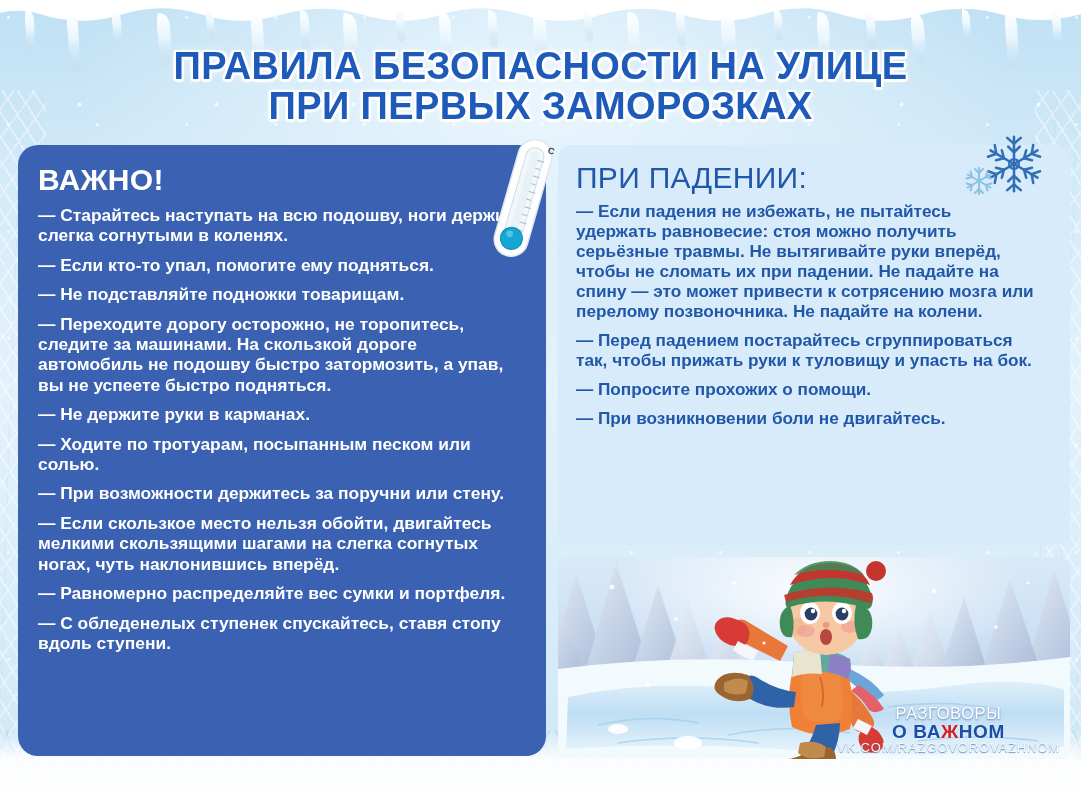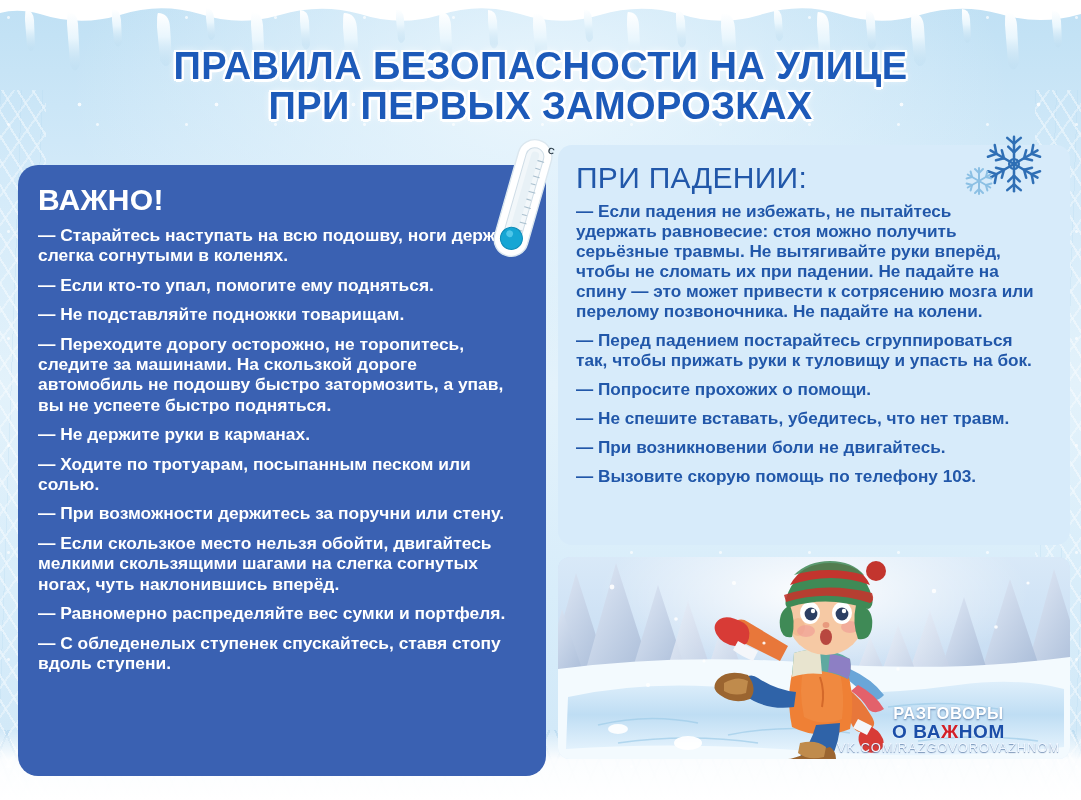--- a/index.html
+++ b/index.html
@@ -49,21 +49,21 @@
     transform:scaleX(1.0);
     text-shadow:
       -2px -2px 0 #fff, 2px -2px 0 #fff, -2px 2px 0 #fff, 2px 2px 0 #fff,
       0 -2.5px 0 #fff, 0 2.5px 0 #fff, -2.5px 0 0 #fff, 2.5px 0 0 #fff,
       0 0 9px rgba(255,255,255,.95);
     white-space:nowrap;
   }
 
   
   .left-panel{position:absolute;left:18px;top:145px;width:528px;height:611px;
-    background:#3a61b2;border-radius:20px;padding:18px 20px 14px 20px;box-sizing:border-box;z-index:4;margin-top:20px;}
+    background:#3a61b2;border-radius:20px;padding:18px 20px 14px 20px;box-sizing:border-box;z-index:4;}
   .left-panel h2{margin:0 0 8px 0;color:#fff;font-size:30px;font-weight:bold;letter-spacing:.3px;}
   .left-panel p{margin:0 0 9px 0;color:#fff;font-size:17.4px;line-height:20.4px;font-weight:bold;}
 
   .right-panel{position:absolute;left:558px;top:145px;width:512px;height:400px;
     background:#d7ebfa;border-radius:14px;padding:16px 18px 10px 18px;box-sizing:border-box;z-index:4;}
   .right-panel h2{margin:0 0 6px 0;color:#2157a9;font-size:30px;font-weight:normal;letter-spacing:.3px;}
   .right-panel p{margin:0 16px 9px 0;color:#2157a9;font-size:17.2px;line-height:20px;font-weight:bold;}
 
   
   .thermo{position:absolute;left:497px;top:136px;width:52px;height:124px;z-index:7;
@@ -74,21 +74,21 @@
   .flake-small{position:absolute;left:963px;top:165px;width:32px;height:32px;z-index:6;}
 
   
   .illus{position:absolute;left:558px;top:557px;width:512px;height:202px;border-radius:12px;
     overflow:hidden;z-index:5;
     background:linear-gradient(180deg,#cfe3f6 0%,#b9d4ef 36%,#cfe6f8 62%,#e8f4fd 100%);}
   .illus svg{display:block;width:100%;height:100%;}
 
   .logo{position:absolute;right:10px;bottom:6px;z-index:9;text-align:center;
     font-family:"Liberation Sans Narrow","Liberation Sans",sans-serif;}
-  .logo .l1{font-size:16.5px;font-weight:bold;color:#ffffff;letter-spacing:.6px;line-height:17px;
+  .logo .l1{font-size:16.5px;font-weight:normal;color:#ffffff;letter-spacing:.6px;line-height:17px;
     text-shadow:0 1px 2px rgba(20,60,120,.6);text-align:center;}
   .logo .l2{font-size:19px;font-weight:bold;letter-spacing:.6px;line-height:20px;color:#1b4ea8;
     text-shadow:0 1px 2px rgba(255,255,255,.5);}
   .logo .l2 .red{color:#d32027;}
   .logo .l3{font-size:13px;letter-spacing:.85px;color:#eef6ff;line-height:11px;
     text-shadow:0 1px 1px rgba(20,60,120,.55);}
 </style>
 </head>
 <body>
 
@@ -176,23 +176,21 @@
       <circle cx="23" cy="100" r="3.4" fill="#63d2f0" opacity=".75"></circle>
       <text x="37" y="12" font-family="Liberation Sans, sans-serif" font-size="9" font-weight="bold" fill="#2b3c49">C</text>
     </svg>
   </div>
 
   <div class="right-panel">
     <h2>ПРИ ПАДЕНИИ:</h2>
     <p>— Если падения не избежать, не пытайтесь удержать равновесие: стоя можно получить серьёзные травмы. Не вытягивайте руки вперёд, чтобы не сломать их при падении. Не падайте на спину — это может привести к сотрясению мозга или перелому позвоночника. Не падайте на колени.</p>
     <p>— Перед падением постарайтесь сгруппироваться так, чтобы прижать руки к туловищу и упасть на бок.</p>
     <p>— Попросите прохожих о помощи.</p>
-    <p>— Не спешите вставать, убедитесь, что нет травм.</p>
     <p>— При возникновении боли не двигайтесь.</p>
-    <p>— Вызовите скорую помощь по телефону 103.</p>
   </div>
 
   <div class="flake-big">
     <svg viewBox="0 0 64 64">
       <g stroke="#2f6fb5" stroke-width="2.6" stroke-linecap="round" fill="none">
         <g id="fb">
           <line x1="32" y1="32" x2="32" y2="4"></line>
           <line x1="32" y1="11" x2="25" y2="5"></line>
             <line x1="32" y1="11" x2="39" y2="5"></line>
           <line x1="32" y1="20" x2="26" y2="14"></line>

